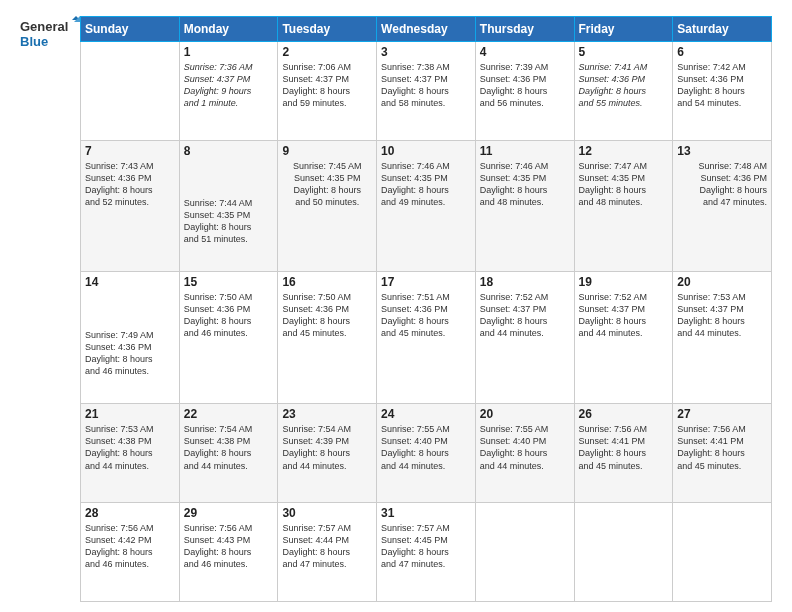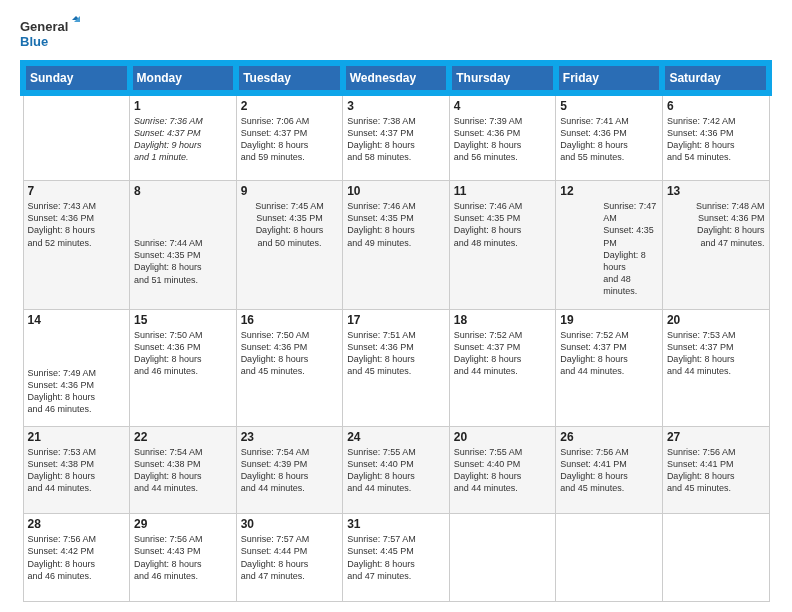--- a/index.html
+++ b/index.html
@@ -8,21 +8,21 @@
       background: #fff;
       width: 792px;
       height: 612px;
       overflow: hidden;
     }
     .page {
       width: 792px;
       height: 612px;
       padding: 16px 20px 10px 20px;
       display: flex;
-      flex-direction: column;
+      flex-direction: row;
     }
     .header {
       display: flex;
       align-items: flex-start;
       justify-content: space-between;
       margin-bottom: 8px;
     }
     .logo {
       display: flex;
       align-items: center;
@@ -48,21 +48,21 @@
       width: 100%;
       table-layout: fixed;
     }
     .calendar th {
       background: #2a6db5;
       color: white;
       font-size: 12px;
       font-weight: bold;
       padding: 5px 4px;
       text-align: left;
-      border: 6px solid #0ea5e9;
+      border: 1px solid #0ea5e9;
     }
     .calendar td {
       border: 1px solid #ccc;
       vertical-align: top;
       padding: 3px 4px;
       font-size: 9.5px;
       color: #333;
       width: calc(100% / 7);
       height: 82px;
     }
@@ -141,21 +141,21 @@
           </td>
           <td>
             <div class="day-number">4</div>
             <div class="day-info" style="white-space: pre-line;">Sunrise: 7:39 AM
 Sunset: 4:36 PM
 Daylight: 8 hours
 and 56 minutes.</div>
           </td>
           <td>
             <div class="day-number">5</div>
-            <div class="day-info" style="white-space: pre-line;">Sunrise: 7:41 AM
+            <div class="day-info" style="white-space: pre-line; font-style: italic;">Sunrise: 7:41 AM
 Sunset: 4:36 PM
 Daylight: 8 hours
 and 55 minutes.</div>
           </td>
           <td>
             <div class="day-number">6</div>
             <div class="day-info" style="white-space: pre-line;">Sunrise: 7:42 AM
 Sunset: 4:36 PM
 Daylight: 8 hours
 and 54 minutes.</div>
@@ -192,21 +192,21 @@
           </td>
           <td>
             <div class="day-number">11</div>
             <div class="day-info" style="white-space: pre-line;">Sunrise: 7:46 AM
 Sunset: 4:35 PM
 Daylight: 8 hours
 and 48 minutes.</div>
           </td>
           <td>
             <div class="day-number">12</div>
-            <div class="day-info" style="white-space: pre-line; margin-left: 43px;">Sunrise: 7:47 AM
+            <div class="day-info" style="white-space: pre-line;">Sunrise: 7:47 AM
 Sunset: 4:35 PM
 Daylight: 8 hours
 and 48 minutes.</div>
           </td>
           <td>
             <div class="day-number">13</div>
             <div class="day-info" style="white-space: pre-line; text-align: right;">Sunrise: 7:48 AM
 Sunset: 4:36 PM
 Daylight: 8 hours
 and 47 minutes.</div>

